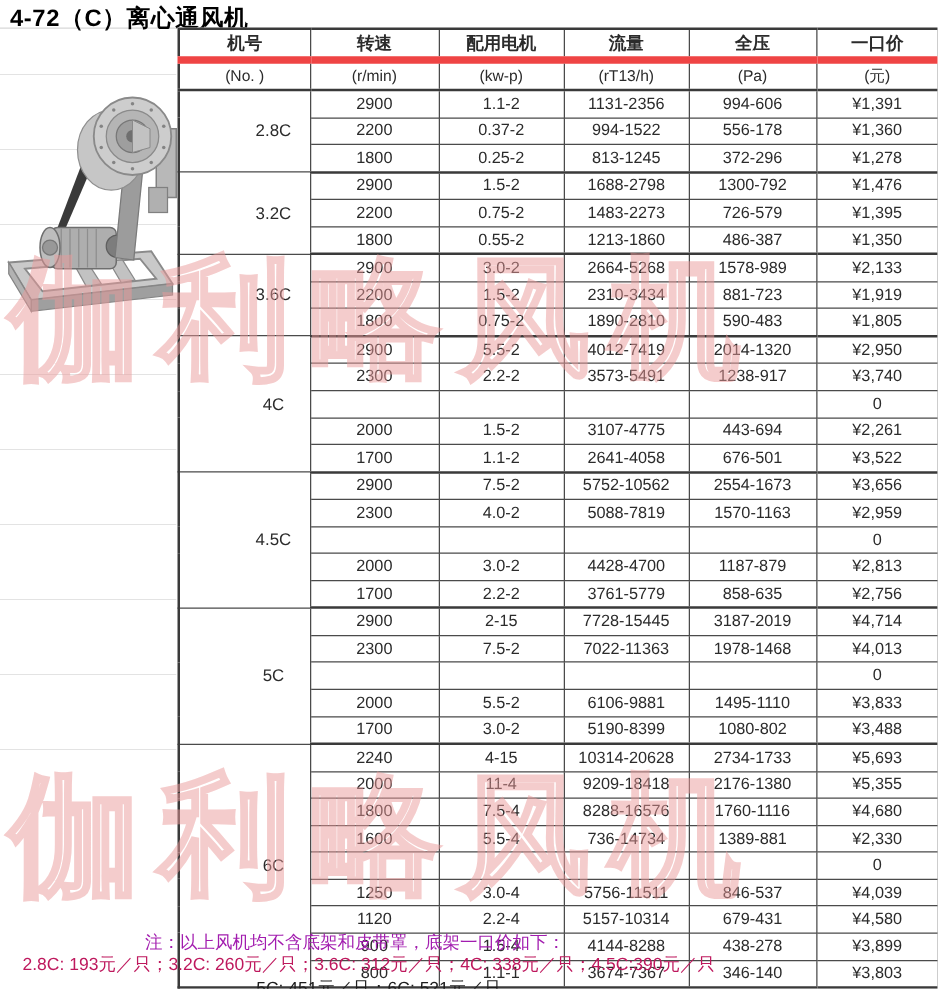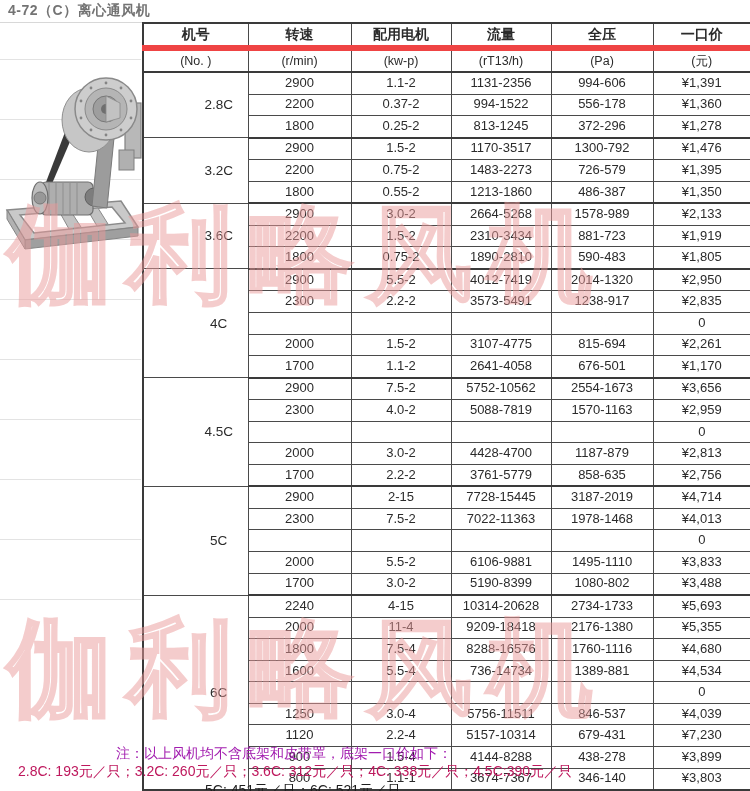--- a/index.html
+++ b/index.html
@@ -10,21 +10,21 @@
     color:#222;
   }
   
   .left-gridlines{
     position:absolute;left:0;top:140;width:141px;height:604px;
     background:repeating-linear-gradient(to bottom,transparent 0 59px,#e3e3e3 59px 60px);
     pointer-events:none;
   }
   .title-underline{position:absolute;left:0;top:22px;width:142px;height:1px;background:#d8d8d8;}
   .page-title{
-    position:absolute;left:8px;top:2px;font-size:14px;font-weight:600;color:#737373;
+    position:absolute;left:8px;top:2px;font-size:19px;font-weight:600;color:#000000;
     letter-spacing:0.5px;white-space:nowrap;
   }
   
   table.price-table{
     position:absolute;left:142px;top:22px;width:608px;
     border-collapse:collapse;table-layout:fixed;
     font-size:13px;color:#2b2b2b;background:#fff;
   }
   table.price-table col.c0{width:105px}
   table.price-table col.c1{width:103px}
@@ -160,21 +160,21 @@
         <td>1800</td>
         <td>0.25-2</td>
         <td>813-1245</td>
         <td>372-296</td>
         <td>¥1,278</td>
       </tr>
       <tr>
         <td rowspan="3" class="model-cell">3.2C</td>
         <td>2900</td>
         <td>1.5-2</td>
-        <td>1170-3517</td>
+        <td>1688-2798</td>
         <td>1300-792</td>
         <td>¥1,476</td>
       </tr>
       <tr>
         <td>2200</td>
         <td>0.75-2</td>
         <td>1483-2273</td>
         <td>726-579</td>
         <td>¥1,395</td>
       </tr>
@@ -213,42 +213,42 @@
         <td>5.5-2</td>
         <td>4012-7419</td>
         <td>2014-1320</td>
         <td>¥2,950</td>
       </tr>
       <tr>
         <td>2300</td>
         <td>2.2-2</td>
         <td>3573-5491</td>
         <td>1238-917</td>
-        <td>¥2,835</td>
+        <td>¥3,740</td>
       </tr>
       <tr>
         <td></td>
         <td></td>
         <td></td>
         <td></td>
         <td>0</td>
       </tr>
       <tr>
         <td>2000</td>
         <td>1.5-2</td>
         <td>3107-4775</td>
-        <td>815-694</td>
+        <td>443-694</td>
         <td>¥2,261</td>
       </tr>
       <tr class="group-end">
         <td>1700</td>
         <td>1.1-2</td>
         <td>2641-4058</td>
         <td>676-501</td>
-        <td>¥1,170</td>
+        <td>¥3,522</td>
       </tr>
       <tr>
         <td rowspan="5" class="model-cell">4.5C</td>
         <td>2900</td>
         <td>7.5-2</td>
         <td>5752-10562</td>
         <td>2554-1673</td>
         <td>¥3,656</td>
       </tr>
       <tr>
@@ -335,42 +335,42 @@
         <td>7.5-4</td>
         <td>8288-16576</td>
         <td>1760-1116</td>
         <td>¥4,680</td>
       </tr>
       <tr>
         <td>1600</td>
         <td>5.5-4</td>
         <td>736-14734</td>
         <td>1389-881</td>
-        <td>¥4,534</td>
+        <td>¥2,330</td>
       </tr>
       <tr>
         <td></td>
         <td></td>
         <td></td>
         <td></td>
         <td>0</td>
       </tr>
       <tr>
         <td>1250</td>
         <td>3.0-4</td>
         <td>5756-11511</td>
         <td>846-537</td>
         <td>¥4,039</td>
       </tr>
       <tr>
         <td>1120</td>
         <td>2.2-4</td>
         <td>5157-10314</td>
         <td>679-431</td>
-        <td>¥7,230</td>
+        <td>¥4,580</td>
       </tr>
       <tr>
         <td>900</td>
         <td>1.5-4</td>
         <td>4144-8288</td>
         <td>438-278</td>
         <td>¥3,899</td>
       </tr>
       <tr class="group-end">
         <td>800</td>

